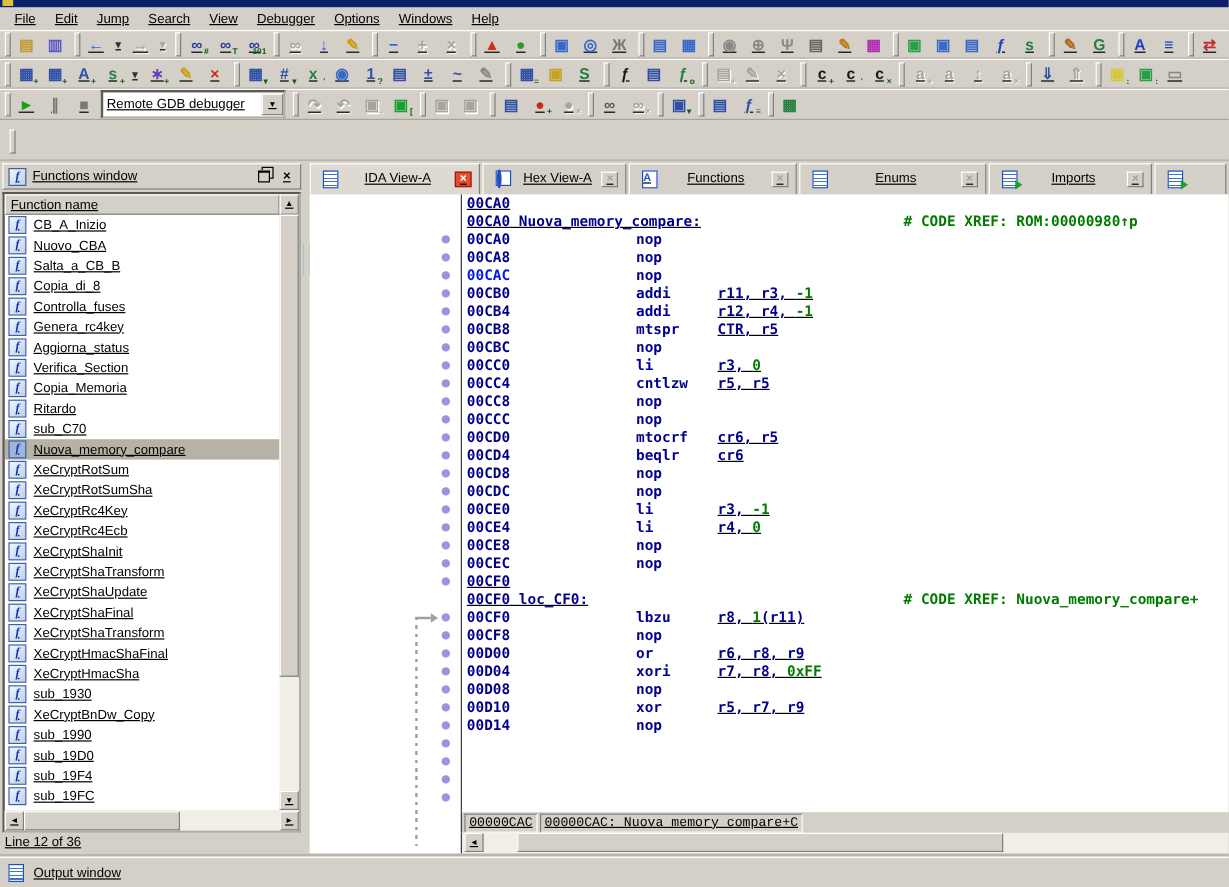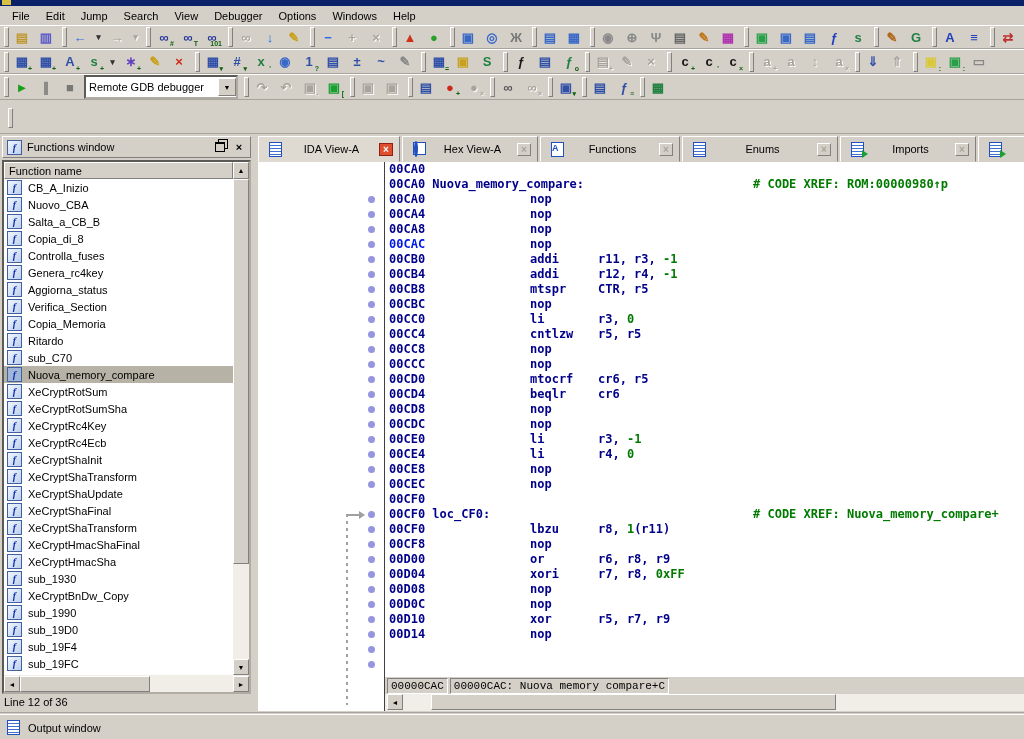--- a/index.html
+++ b/index.html
@@ -1,18 +1,18 @@
 <!DOCTYPE html>
 <html><head>
 <meta charset="utf-8">
 <style>
   html,body{margin:0;padding:0;}
   body{width:1024px;height:739px;overflow:hidden;background:#D4D0C8;position:relative;
        font-family:"Liberation Sans",sans-serif;font-size:11px;color:#000;}
-  .abs{position:absolute;}
+  .abs{position:absolute;text-decoration:underline;}
 
   
   #titlestrip{left:0;top:0;width:1024px;height:6px;background:#0A2069;}
   #titleicon{left:2px;top:0;width:9px;height:5px;background:#D8C040;}
   #menubar{left:0;top:6px;width:1024px;height:19px;display:flex;align-items:center;padding-left:4px;box-sizing:border-box;}
   .menuitem{padding:2px 8px;cursor:default;}
 
   
   .tbrow{left:0;width:1024px;background:#D4D0C8;border-top:1px solid #FFFFFF;border-bottom:1px solid #A8A49C;
          display:flex;align-items:center;box-sizing:border-box;overflow:hidden;}
@@ -430,21 +430,21 @@
 <div id="splitter" class="abs"></div>
 
 <div id="tabbar" class="abs">
     <div class="tab active" style="width: 142px;">
       <span class="ticon">
         <span class="docicon" style="display: block;"></span>
       </span>
       <span class="tlabel">IDA View-A</span>
       <span class="tclose red">×</span>
     </div>
-    <div class="tab" style="width: 136px;">
+    <div class="tab" style="width: 120px;">
       <span class="ticon">
         <span class="circicon" style="display: block;"><i></i></span>
       </span>
       <span class="tlabel">Hex View-A</span>
       <span class="tclose gray">×</span>
     </div>
     <div class="tab" style="width: 140px;">
       <span class="ticon">
         <span class="lettericon" style="display: block;">A</span>
       </span>
@@ -509,21 +509,20 @@
     <div class="dot" style="top: 454px;"></div>
     <div class="dot" style="top: 469px;"></div>
     <div class="dot" style="top: 484px;"></div>
     <div class="dot" style="top: 499px;"></div>
   </div>
 
 <div id="listing" class="abs">
     <div class="dline"><span class="c-addr">00CA0</span></div>
     <div class="dline"><span class="c-addr">00CA0</span><span class="c-b"> Nuova_memory_compare:</span><span class="cmt"># CODE XREF: ROM:00000980↑p</span></div>
     <div class="dline"><span class="c-addr mncol">00CA0</span><span class="mn c-b">nop</span></div>
-    <div class="dline"><span class="c-addr mncol">00CA4</span><span class="mn c-b">nop</span></div>
     <div class="dline"><span class="c-addr mncol">00CA8</span><span class="mn c-b">nop</span></div>
     <div class="dline"><span class="c-cur mncol">00CAC</span><span class="mn c-b">nop</span></div>
     <div class="dline"><span class="c-addr mncol">00CB0</span><span class="mn c-b">addi</span><span class="c-b">r11, r3, </span><span class="c-g">-1</span></div>
     <div class="dline"><span class="c-addr mncol">00CB4</span><span class="mn c-b">addi</span><span class="c-b">r12, r4, </span><span class="c-g">-1</span></div>
     <div class="dline"><span class="c-addr mncol">00CB8</span><span class="mn c-b">mtspr</span><span class="c-b">CTR, r5</span></div>
     <div class="dline"><span class="c-addr mncol">00CBC</span><span class="mn c-b">nop</span></div>
     <div class="dline"><span class="c-addr mncol">00CC0</span><span class="mn c-b">li</span><span class="c-b">r3, </span><span class="c-g">0</span></div>
     <div class="dline"><span class="c-addr mncol">00CC4</span><span class="mn c-b">cntlzw</span><span class="c-b">r5, r5</span></div>
     <div class="dline"><span class="c-addr mncol">00CC8</span><span class="mn c-b">nop</span></div>
     <div class="dline"><span class="c-addr mncol">00CCC</span><span class="mn c-b">nop</span></div>
@@ -535,21 +534,20 @@
     <div class="dline"><span class="c-addr mncol">00CE4</span><span class="mn c-b">li</span><span class="c-b">r4, </span><span class="c-g">0</span></div>
     <div class="dline"><span class="c-addr mncol">00CE8</span><span class="mn c-b">nop</span></div>
     <div class="dline"><span class="c-addr mncol">00CEC</span><span class="mn c-b">nop</span></div>
     <div class="dline"><span class="c-addr">00CF0</span></div>
     <div class="dline"><span class="c-addr">00CF0</span><span class="c-b"> loc_CF0:</span><span class="cmt"># CODE XREF: Nuova_memory_compare+</span></div>
     <div class="dline"><span class="c-addr mncol">00CF0</span><span class="mn c-b">lbzu</span><span class="c-b">r8, </span><span class="c-g">1</span><span class="c-b">(r11)</span></div>
     <div class="dline"><span class="c-addr mncol">00CF8</span><span class="mn c-b">nop</span></div>
     <div class="dline"><span class="c-addr mncol">00D00</span><span class="mn c-b">or</span><span class="c-b">r6, r8, r9</span></div>
     <div class="dline"><span class="c-addr mncol">00D04</span><span class="mn c-b">xori</span><span class="c-b">r7, r8, </span><span class="c-g">0xFF</span></div>
     <div class="dline"><span class="c-addr mncol">00D08</span><span class="mn c-b">nop</span></div>
-    <div class="dline"><span class="c-addr mncol">00D0C</span><span class="mn c-b">nop</span></div>
     <div class="dline"><span class="c-addr mncol">00D10</span><span class="mn c-b">xor</span><span class="c-b">r5, r7, r9</span></div>
     <div class="dline"><span class="c-addr mncol">00D14</span><span class="mn c-b">nop</span></div>
   </div>
 
 <div id="liststatus" class="abs">
   <span class="statbox">00000CAC</span>
   <span class="statbox">00000CAC: Nuova memory compare+C</span>
 </div>
 
 <div id="listhscroll" class="abs">

